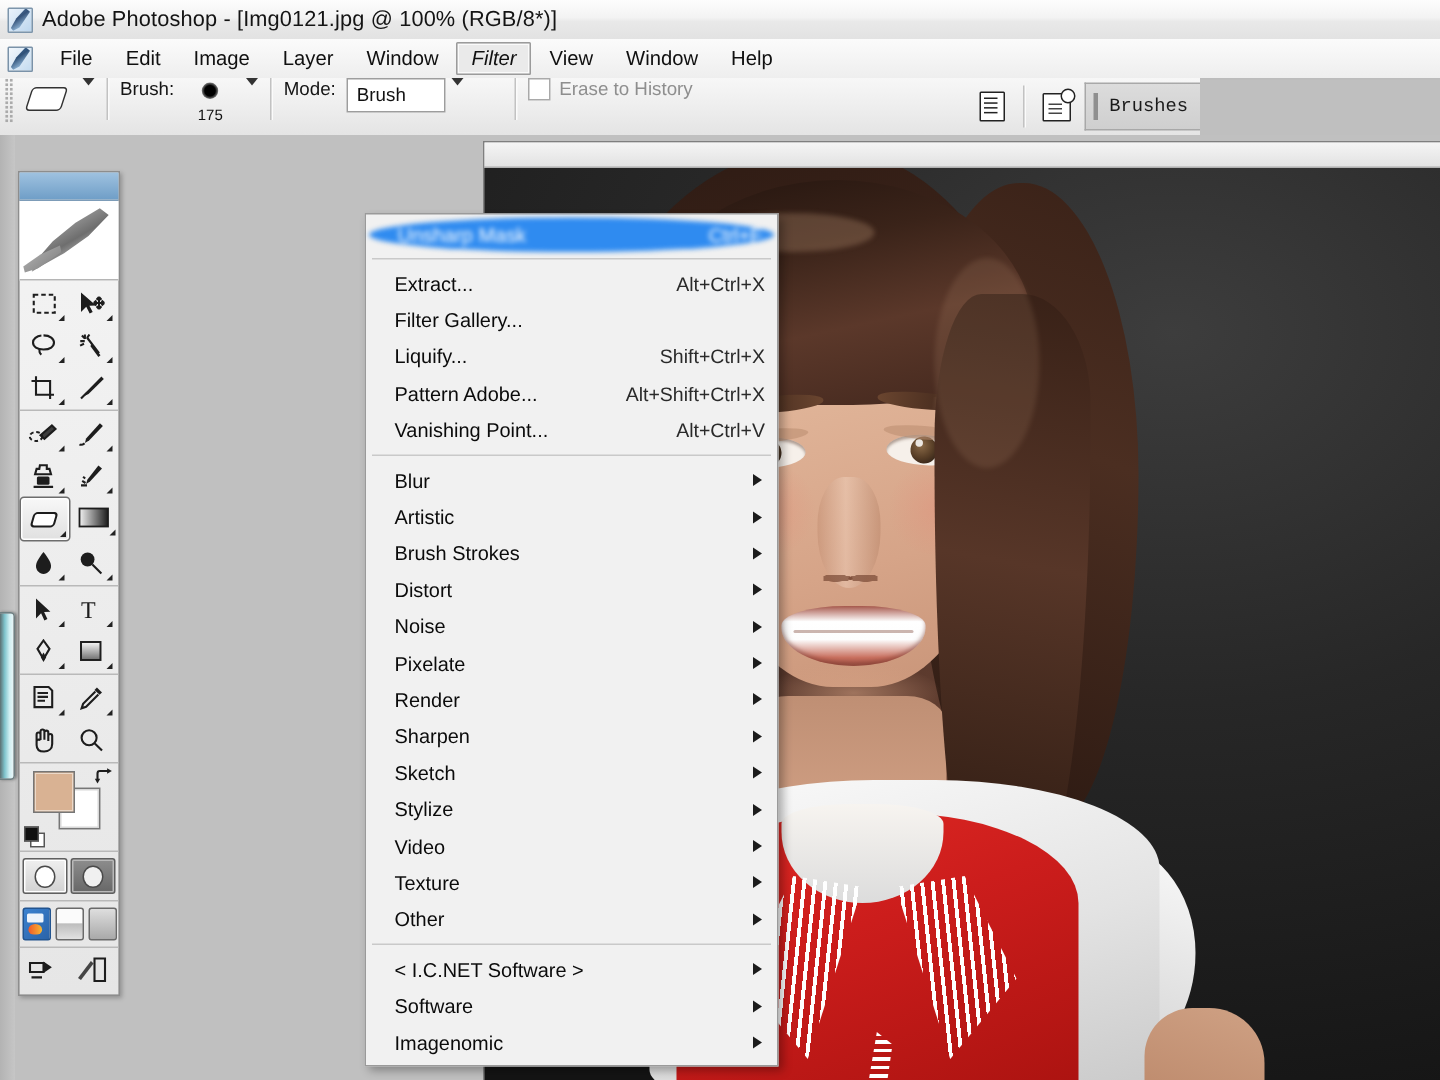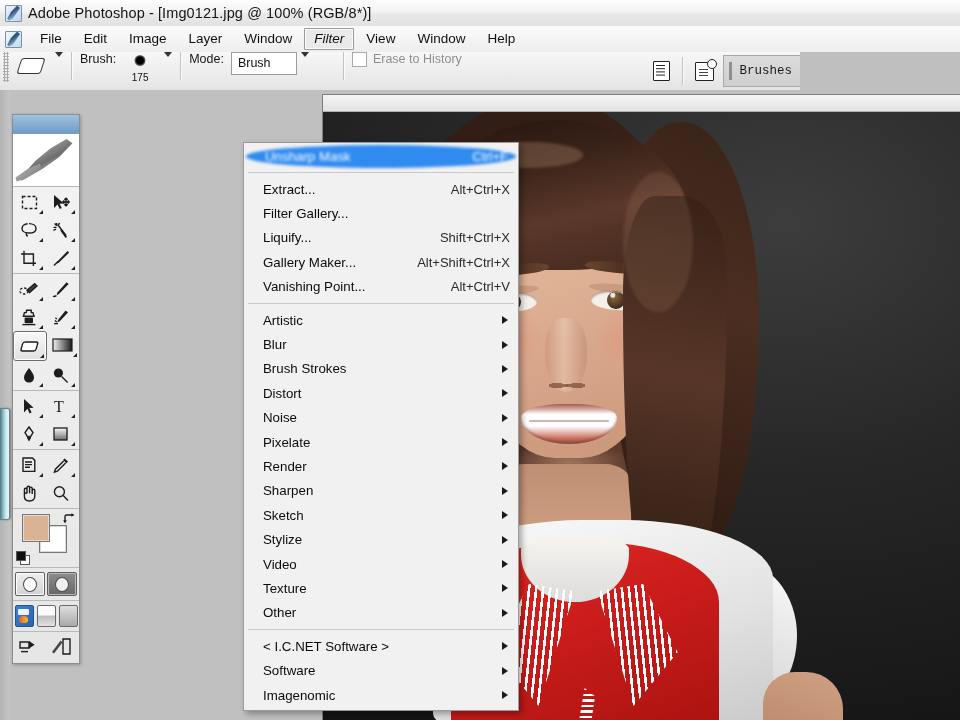--- a/index.html
+++ b/index.html
@@ -627,34 +627,34 @@
           <span class="acc">Alt+Ctrl+X</span>
         </div>
         <div class="mrow">
           <span class="lbl">Filter Gallery...</span>
         </div>
         <div class="mrow">
           <span class="lbl">Liquify...</span>
           <span class="acc">Shift+Ctrl+X</span>
         </div>
         <div class="mrow">
-          <span class="lbl">Gallery Maker...</span>
+          <span class="lbl">Pattern Adobe...</span>
           <span class="acc">Alt+Shift+Ctrl+X</span>
         </div>
         <div class="mrow">
           <span class="lbl">Vanishing Point...</span>
           <span class="acc">Alt+Ctrl+V</span>
         </div>
         <div class="msep"></div>
         <div class="mrow">
+          <span class="lbl">Blur</span>
+          <i class="arr"></i>
+        </div>
+        <div class="mrow">
           <span class="lbl">Artistic</span>
-          <i class="arr"></i>
-        </div>
-        <div class="mrow">
-          <span class="lbl">Blur</span>
           <i class="arr"></i>
         </div>
         <div class="mrow">
           <span class="lbl">Brush Strokes</span>
           <i class="arr"></i>
         </div>
         <div class="mrow">
           <span class="lbl">Distort</span>
           <i class="arr"></i>
         </div>

